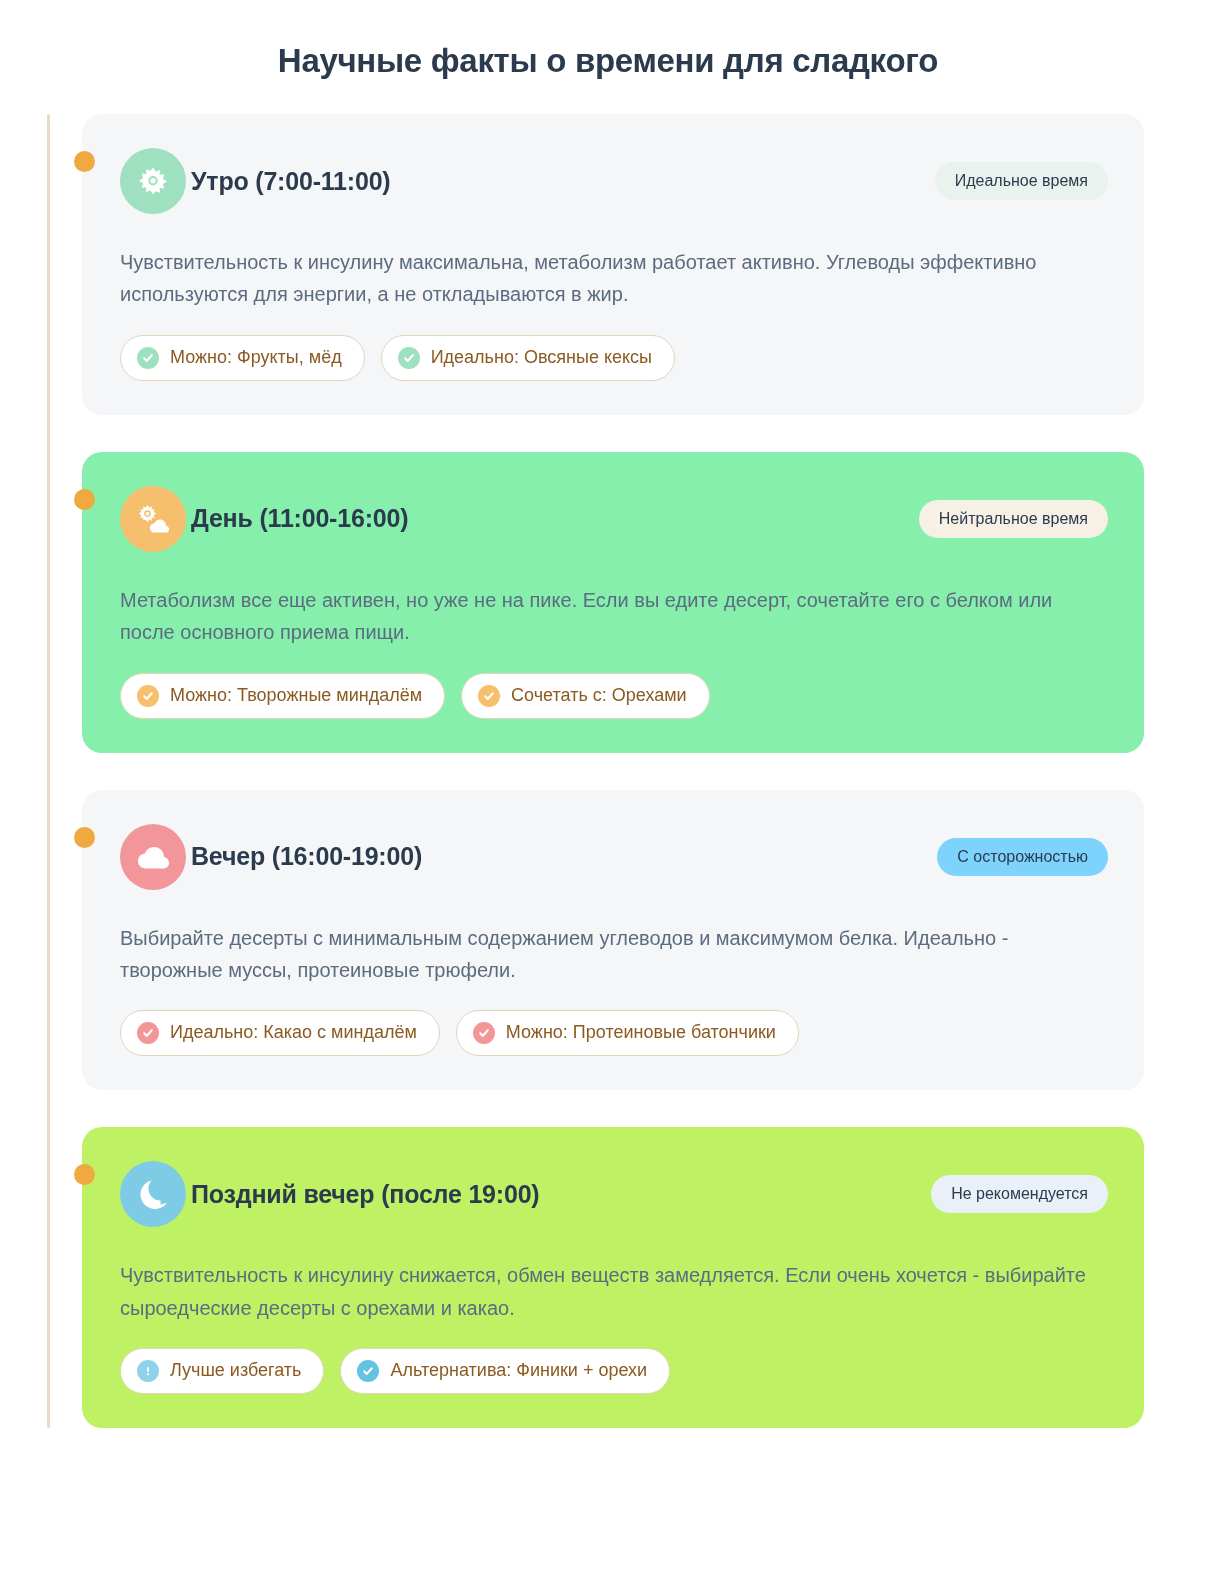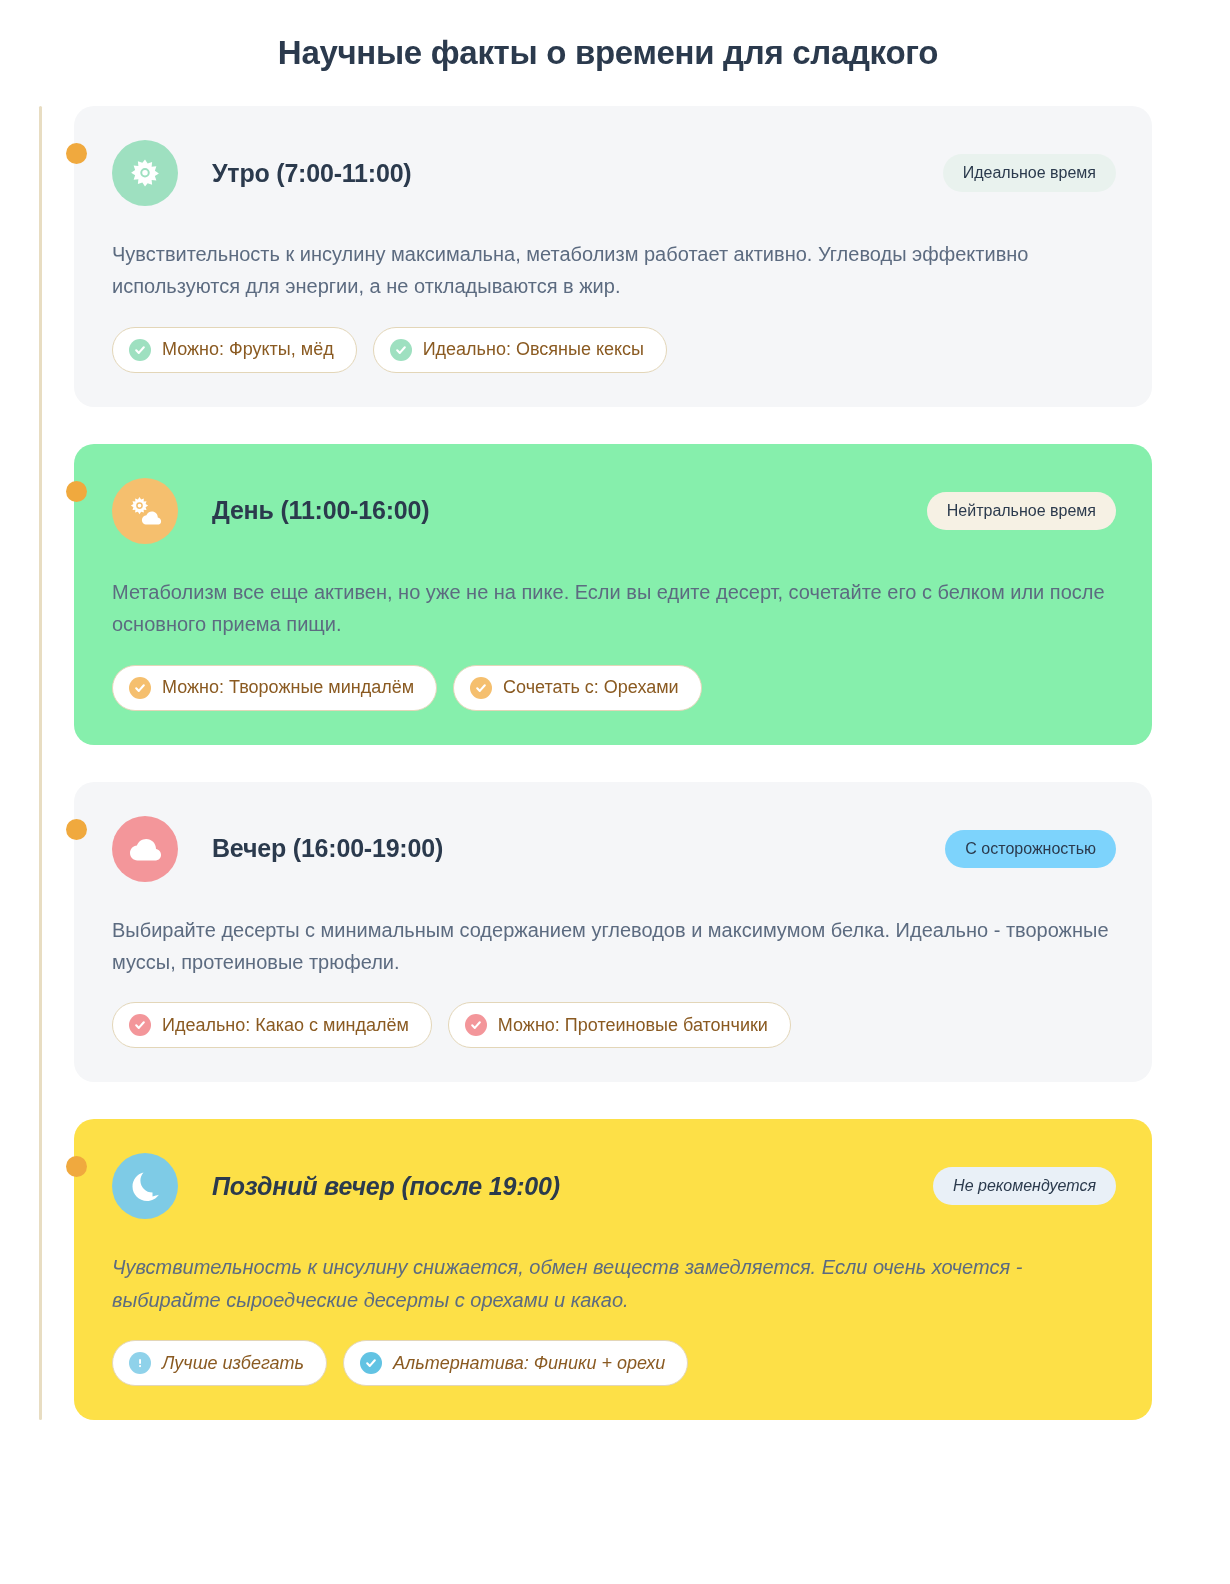--- a/index.html
+++ b/index.html
@@ -8,21 +8,21 @@
     width: 1230px;
     background: #ffffff;
     font-family: "Liberation Sans", "DejaVu Sans", sans-serif;
   }
 
   .page {
     position: relative;
     width: 1216px;
     min-height: 1584px;
     background: #ffffff;
-    padding: 8px;
+    padding: 16px;
     overflow: hidden;
   }
 
   
   .page-title {
     text-align: center;
     font-size: 33px;
     font-weight: 700;
     color: #2b3a4d;
     letter-spacing: -0.3px;
@@ -68,21 +68,21 @@
   .card {
     background: #f5f6f8;
     border-radius: 20px;
     padding: 34px 36px 34px 38px;
     margin-left: 8px;
   }
 
   .card-head {
     display: flex;
     align-items: center;
-    gap: 34px;
+    gap: 5px;
     min-height: 66px;
     justify-content: flex-end;
   }
 
   .icon-circle {
     width: 66px;
     height: 66px;
     border-radius: 50%;
     flex: 0 0 66px;
     display: flex;
@@ -120,21 +120,20 @@
 
   .tag-row {
     margin-top: 24px;
     display: flex;
     flex-wrap: wrap;
     gap: 16px;
   }
 
   .tag {
     display: inline-flex;
-    align-items: center;
     gap: 11px;
     background: #ffffff;
     border: 1.6px solid #e3d6b8;
     border-radius: 999px;
     padding: 11px 22px 11px 16px;
     font-size: 18px;
     font-weight: 500;
     color: #8a5a21;
     white-space: nowrap;
   }
@@ -261,21 +260,21 @@
                     <path d="M2.2 6.3l2.6 2.6 5-5.6"></path>
                   </svg>
                 </span>
                 <span>Можно: Протеиновые батончики</span>
               </span>
             </div>
           </div>
         </div>
         <div class="tl-item">
           <div class="tl-dot" style="background: rgb(240, 169, 62);"></div>
-          <div class="card" style="background: #fde047; font-style: italic;">
+          <div class="card" style="background: #bef264;">
             <div class="card-head">
               <div class="icon-circle" style="background: rgb(126, 203, 230);">
                 <svg width="28" height="30" viewBox="0 0 28 30" fill="#ffffff">
                   <path d="M21.5 21.6C14.8 21.6 9.4 16.2 9.4 9.5c0-3.1 1.2-6 3.1-8.1C6.2 2.8 1.5 8.6 1.5 15.5c0 8 6.5 14.5 14.5 14.5 4.9 0 9.3-2.5 11.9-6.3-1.9.6-4 .9-6.4 1.9z"></path>
                 </svg>
               </div>
               <div class="card-title">Поздний вечер (после 19:00)</div>
               <div class="head-spacer"></div>
               <div class="status-badge" style="background: rgb(233, 240, 247); color: rgb(43, 58, 77);">Не рекомендуется</div>
             </div>

